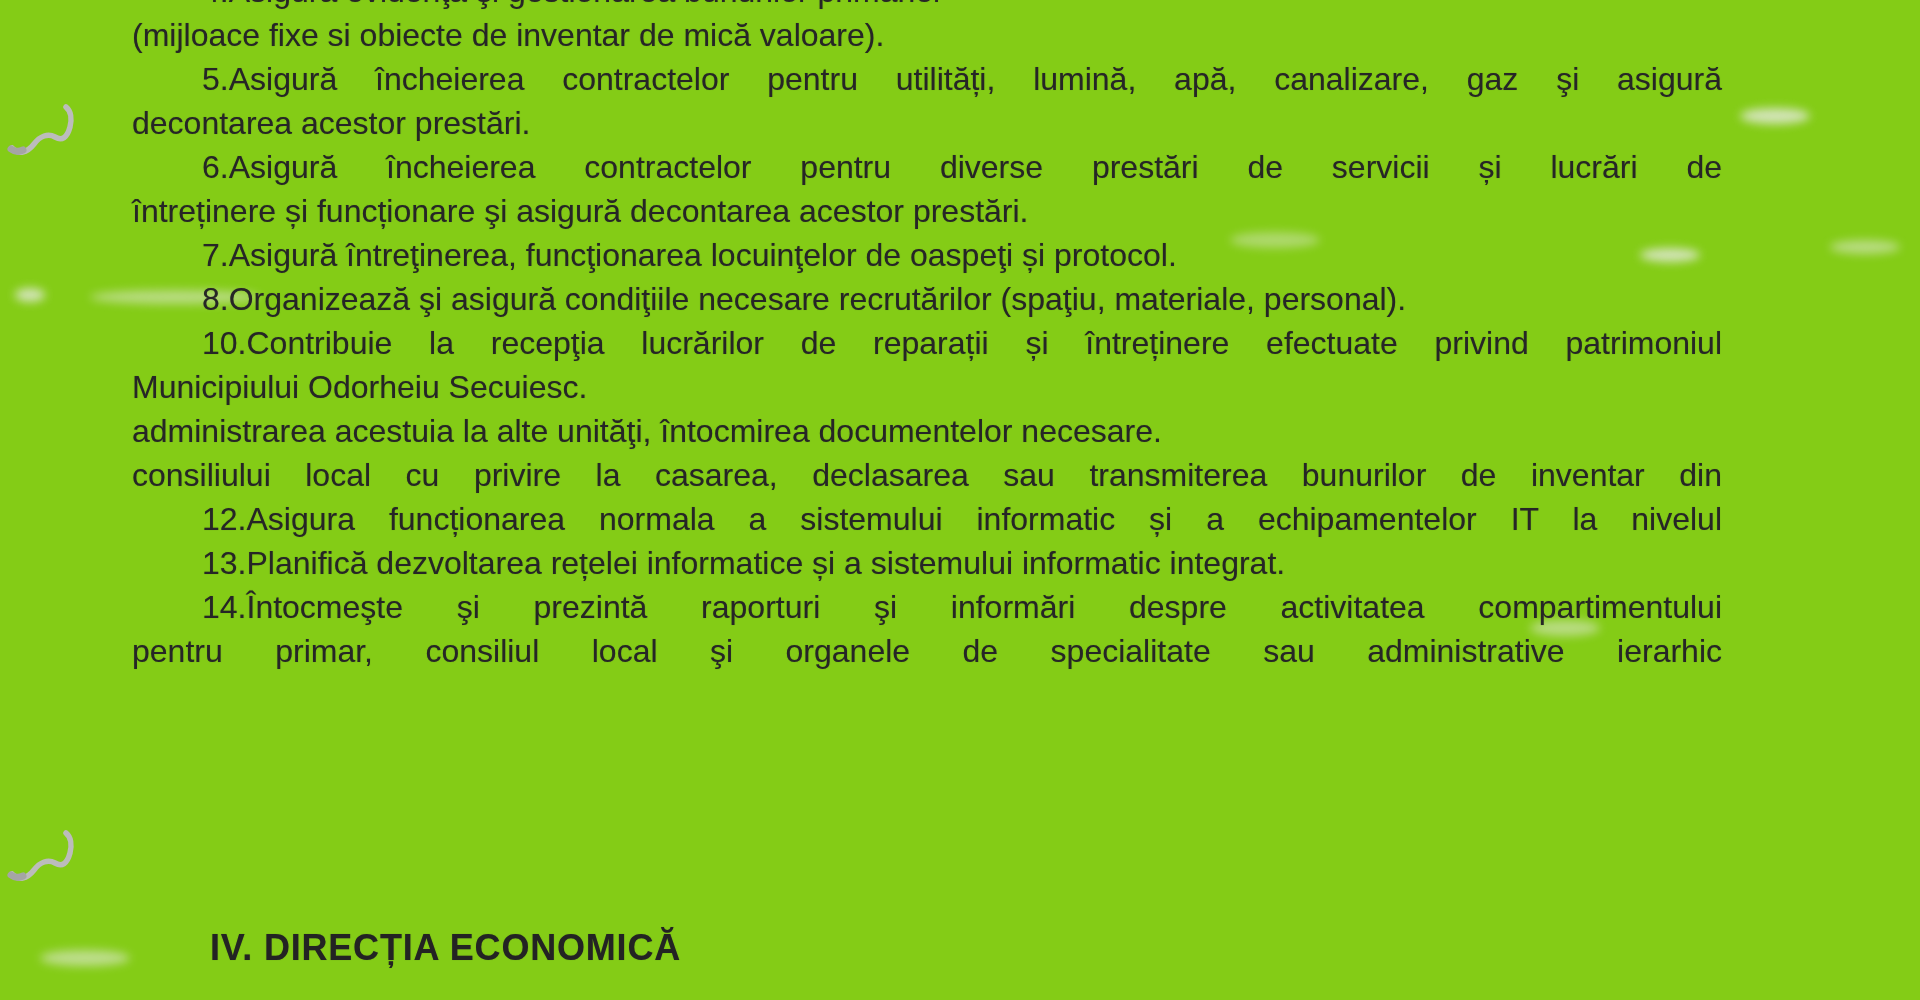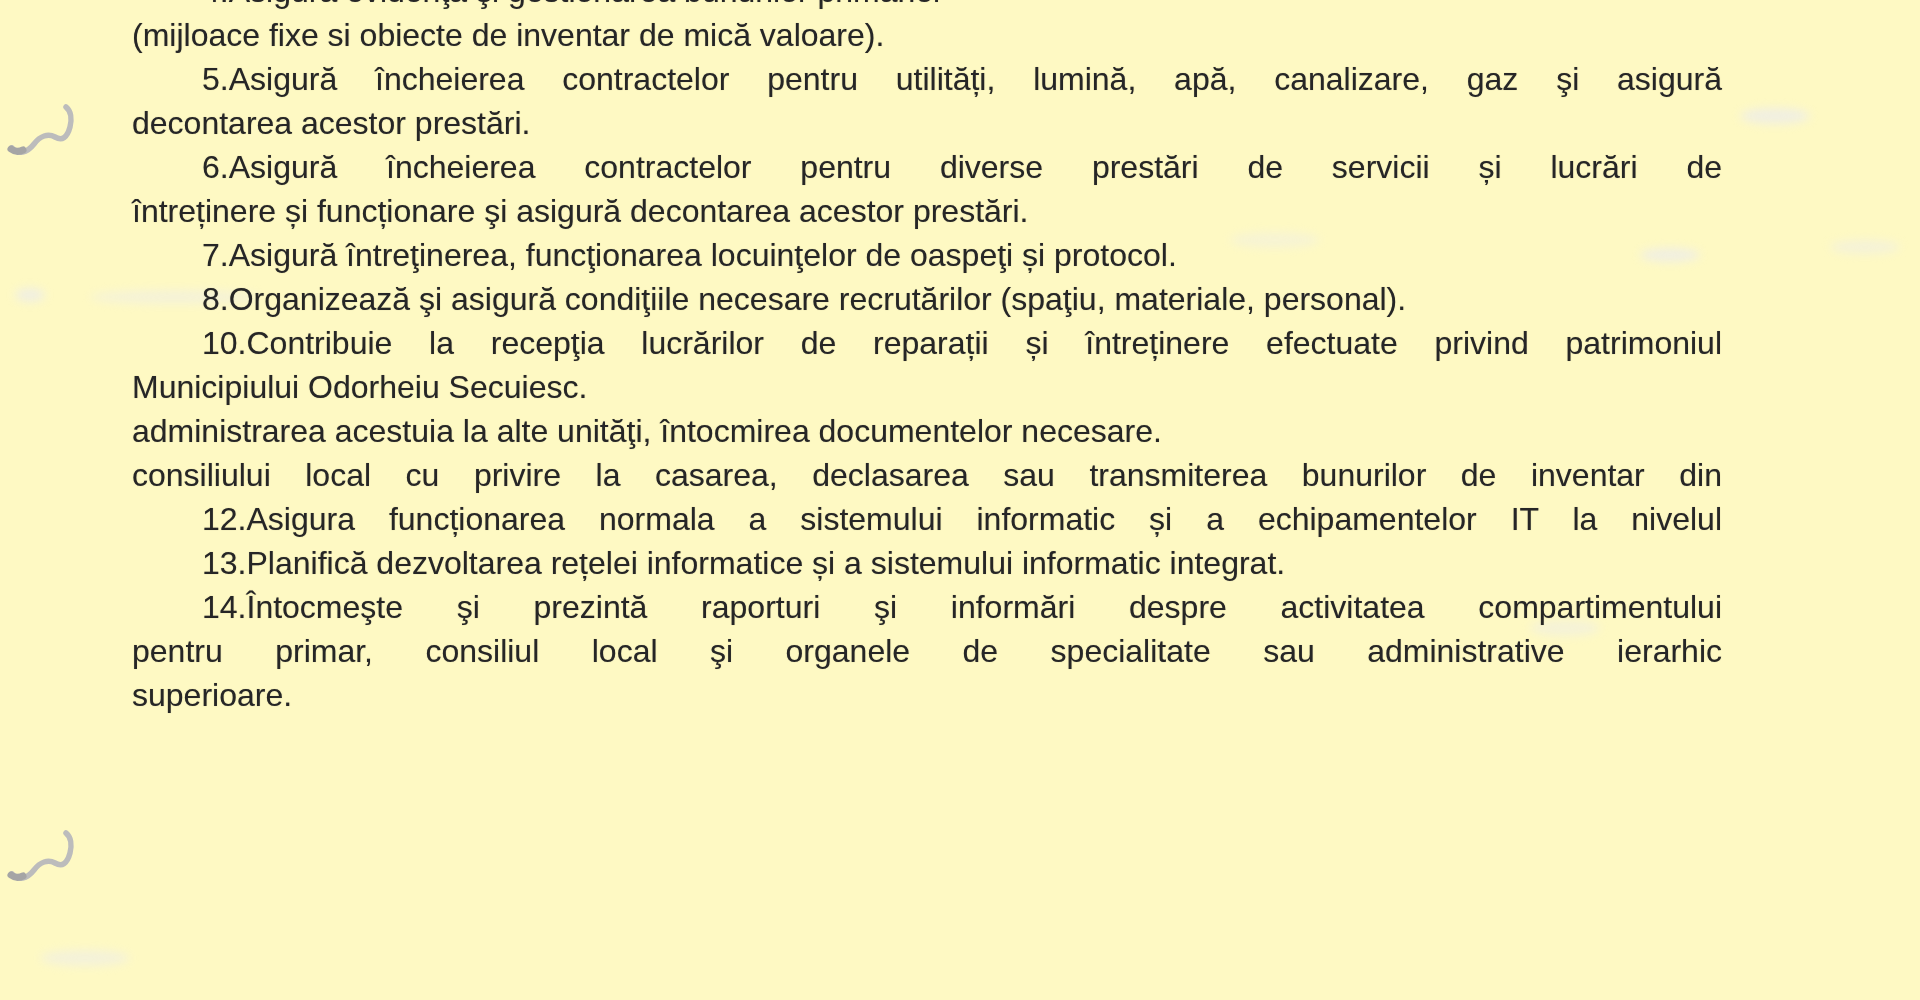--- a/index.html
+++ b/index.html
@@ -1,19 +1,19 @@
 <!DOCTYPE html>
 <html><head>
 <meta charset="utf-8">
 <style>
   html,body{margin:0;padding:0;}
   .page{
     position:relative;
     width:1920px;height:1000px;
-    background:#fef9c3;
+    background:#84cc16;
     overflow:hidden;
     font-family:"Liberation Sans", sans-serif;
   }
   .text-block{
     position:absolute;
     left:132px;top:-31px;width:1590px;
     font-size:32px;line-height:44px;
     color:#262626;
     text-shadow:0 0 1px rgba(45,45,45,0.35);
   }
@@ -73,17 +73,17 @@
     <div class="line indent">7.Asigură întreţinerea, funcţionarea locuinţelor de oaspeţi și protocol.</div>
     <div class="line indent">8.Organizează şi asigură condiţiile necesare recrutărilor (spaţiu, materiale, personal).</div>
     <div class="line indent justify">10.Contribuie la recepţia lucrărilor de reparații și întreținere efectuate privind patrimoniul</div>
     <div class="line">Municipiului Odorheiu Secuiesc.</div>
     <div class="line">administrarea acestuia la alte unităţi, întocmirea documentelor necesare.</div>
     <div class="line justify">consiliului local cu privire la casarea, declasarea sau transmiterea bunurilor de inventar din</div>
     <div class="line indent justify">12.Asigura funcționarea normala a sistemului informatic și a echipamentelor IT la nivelul</div>
     <div class="line indent">13.Planifică dezvoltarea rețelei informatice și a sistemului informatic integrat.</div>
     <div class="line indent justify">14.Întocmeşte şi prezintă raporturi şi informări despre activitatea compartimentului</div>
     <div class="line justify">pentru primar, consiliul local şi organele de specialitate sau administrative ierarhic</div>
-    <div class="line">superioare.</div>
   </div>
 
+  <div class="section-heading">IV. DIRECȚIA ECONOMICĂ</div>
 
 </div>
 
 </body></html>

